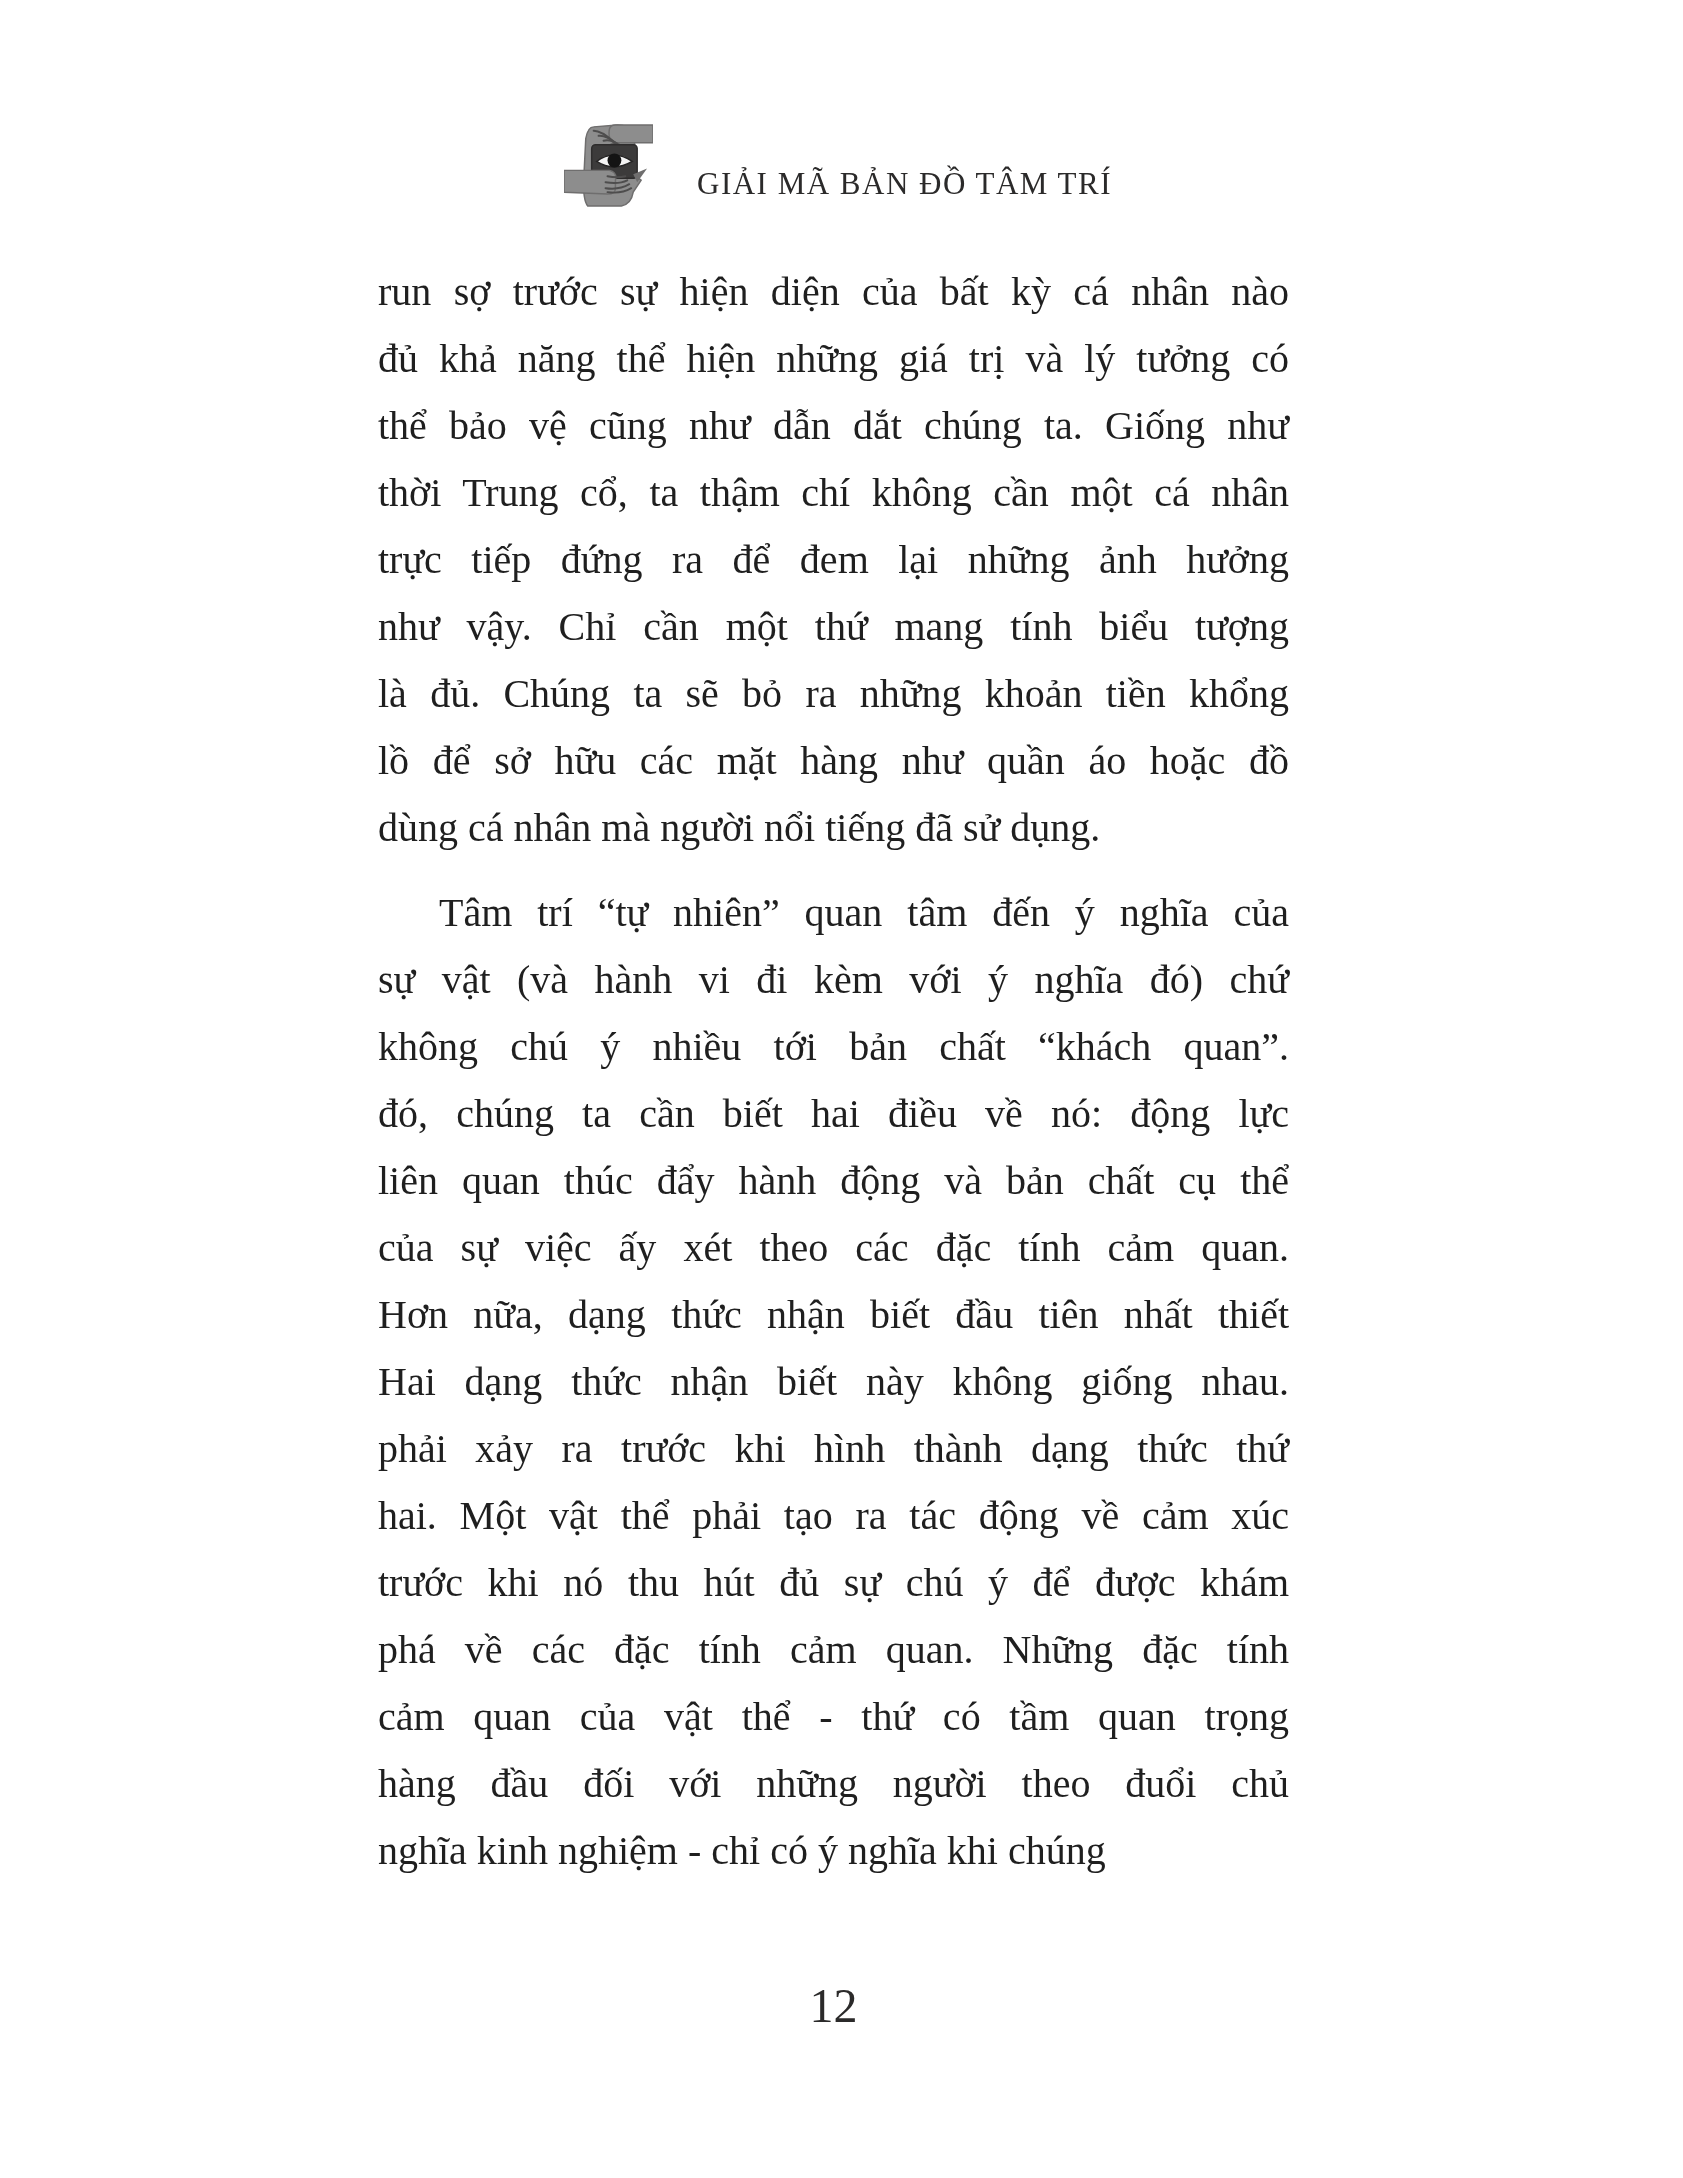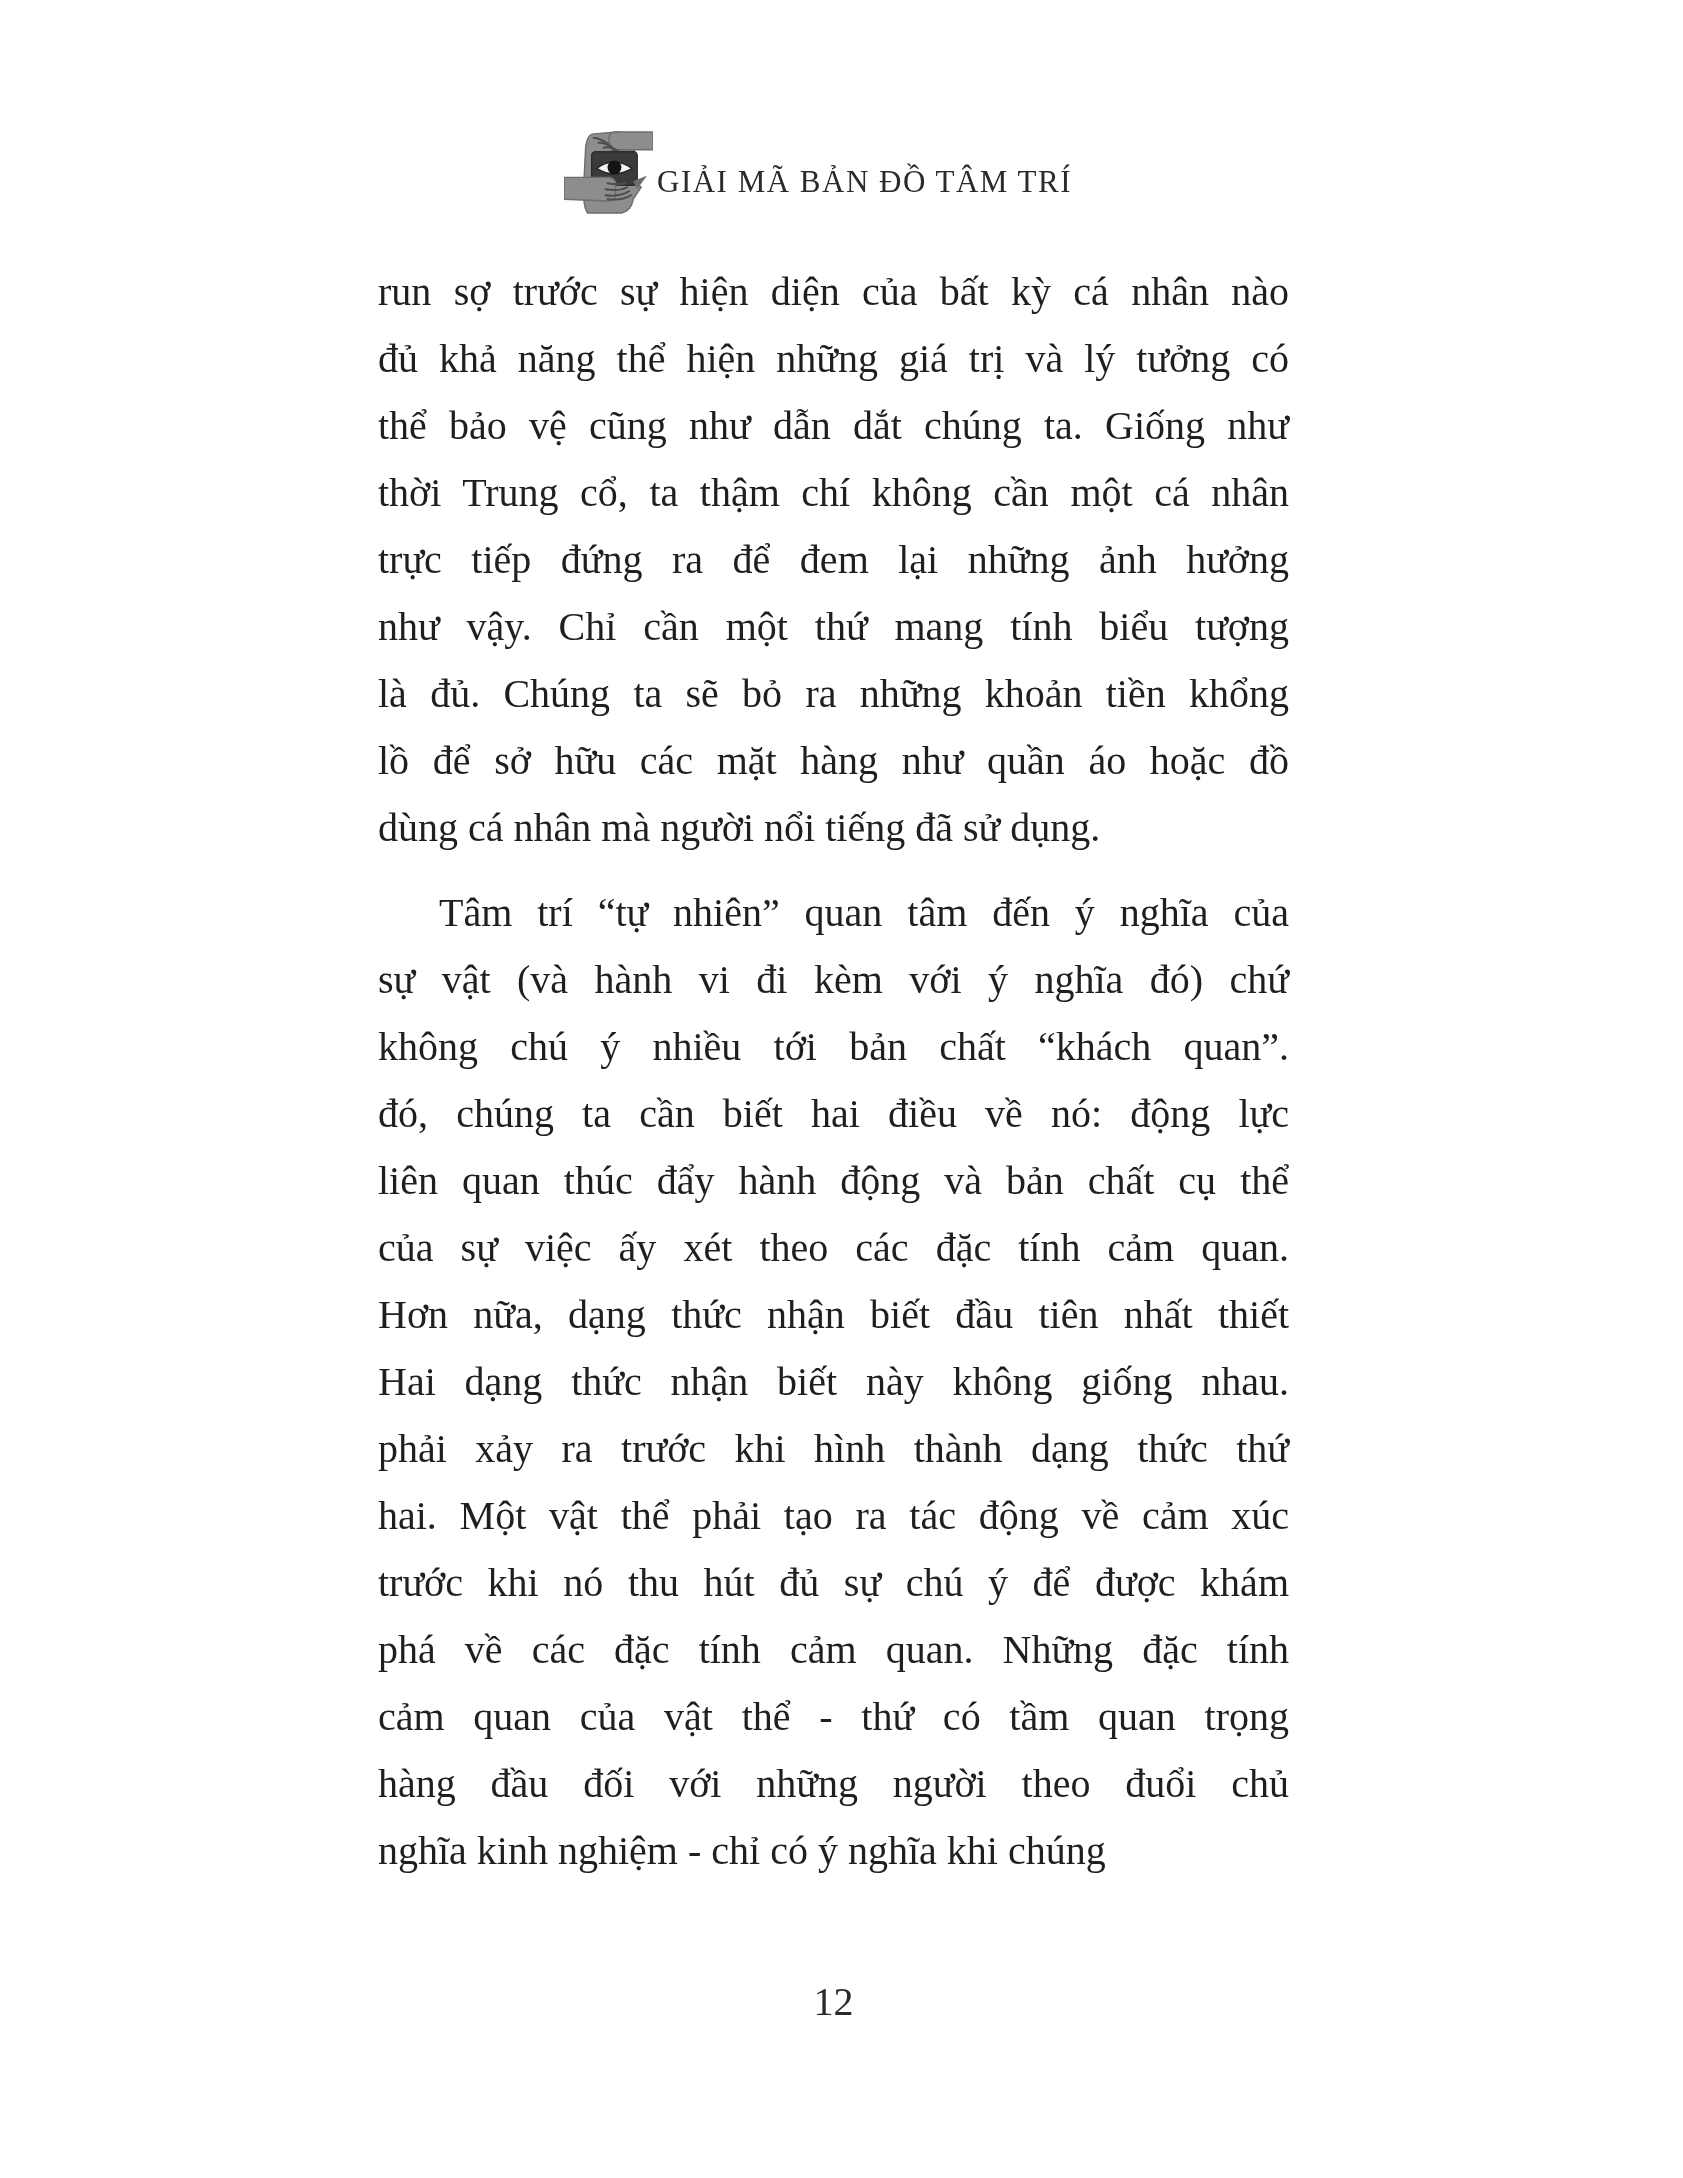--- a/index.html
+++ b/index.html
@@ -13,23 +13,24 @@
     height: 2178px;
     background: #ffffff;
     font-family: "Liberation Serif", "DejaVu Serif", serif;
     color: #1f1f1f;
     overflow: hidden;
   }
   
   .header {
     position: absolute;
     left: 564px;
-    top: 116px;
+    top: 109px;
     display: flex;
-    align-items: flex-start;
+    align-items: center;
+    gap: 40px;
   }
   .logo {
     width: 89px;
     height: 101px;
     flex: 0 0 auto;
   }
   .running-title {
     margin-left: 4px;
     margin-top: 48px;
     font-size: 31px;
@@ -58,21 +59,21 @@
   .para.indented .line:first-child {
     text-indent: 61px;
   }
   
   .folio {
     position: absolute;
     left: 366px;
     width: 935px;
     top: 1978px;
     text-align: center;
-    font-size: 40px;
+    font-size: 48px;
     color: #2b2a2a;
   }
 </style>
 </head>
 <body>
 
 <div class="page">
 
   <div class="header">
     <svg class="logo" viewBox="0 0 90 102" xmlns="http://www.w3.org/2000/svg">

